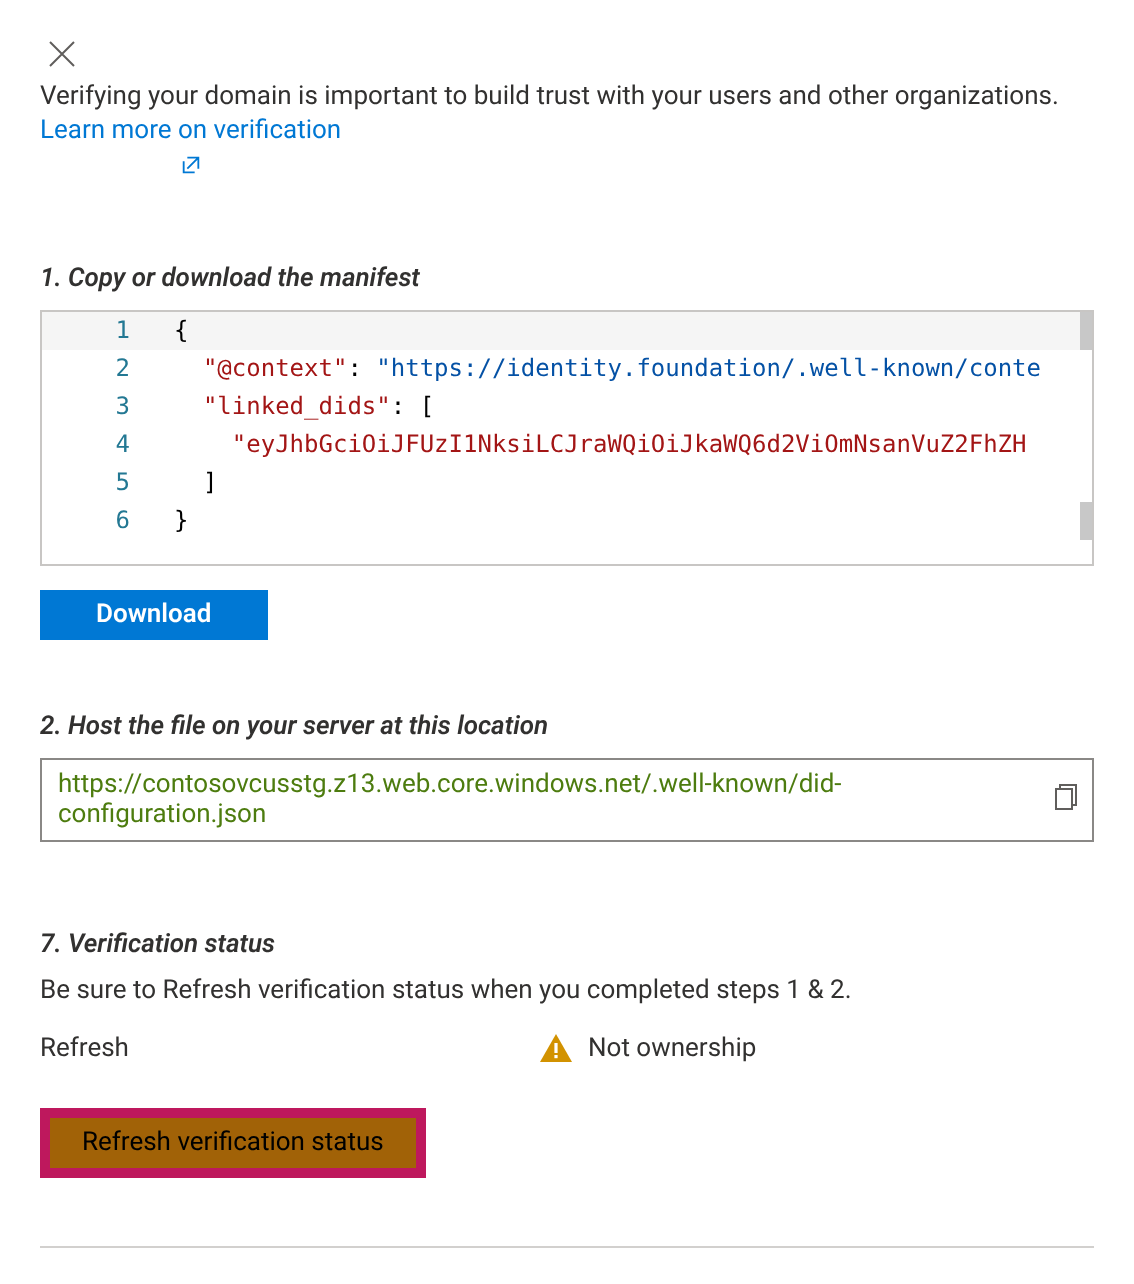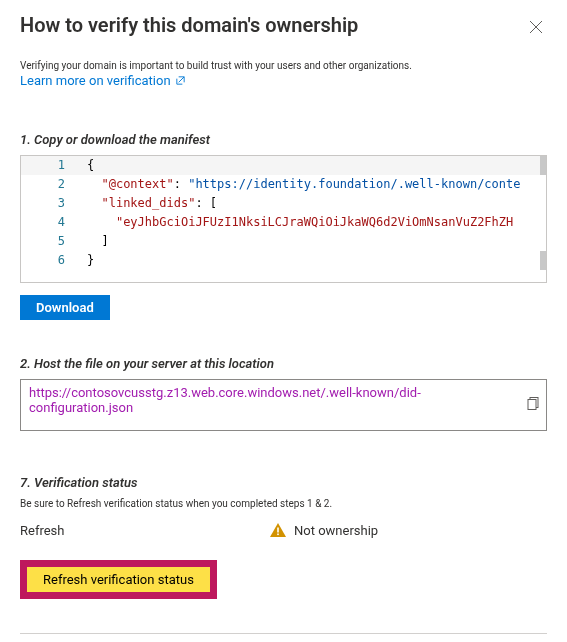--- a/index.html
+++ b/index.html
@@ -27,32 +27,33 @@
   }
   .close-btn {
     background: none;
     border: none;
     cursor: pointer;
     padding: 4px;
     color: #605e5c;
     margin-top: 4px;
   }
   .intro {
-    font-size: 10px;
+    font-size: 13px;
     margin: 0 0 2px 0;
     color: #323130;
   }
   .link {
     color: #0078d4;
     text-decoration: none;
     font-size: 13px;
     cursor: pointer;
     display: inline-flex;
     align-items: center;
     gap: 4px;
+    flex-direction: column;
   }
   .ext-icon { width: 11px; height: 11px; }
   .section-title {
     font-weight: 600;
     font-size: 13px;
     margin: 0 0 8px 0;
     font-style: italic;
   }
   .spacer-lg { height: 44px; }
   .spacer-sm { height: 12px; }
@@ -91,33 +92,33 @@
     width: 6px;
     height: 19px;
     background: #c8c8c8;
   }
 
   .primary-btn {
     background: #0078d4;
     color: #fff;
     border: none;
     font-size: 13px;
-    padding: 5px 16px;
+    padding: 5px 28px;
     cursor: pointer;
     font-family: inherit;
     font-weight: 600;
   }
 
   .url-field {
     border: 1px solid #8a8886;
     background: #ffffff;
-    padding: 5px 30px 15px 8px;
+    padding: 5px 30px 5px 8px;
     font-size: 13px;
     position: relative;
-    color: #a21caf;
+    color: #4d7c0f;
   }
   .copy-btn {
     position: absolute;
     right: 4px;
     top: 50%;
     transform: translateY(-50%);
     background: none;
     border: none;
     cursor: pointer;
     color: #605e5c;
@@ -135,42 +136,41 @@
   }
   .status-val {
     display: inline-flex;
     align-items: center;
     gap: 8px;
     font-size: 13px;
   }
   .warn-icon { color: #d29200; }
 
   .secondary-btn {
-    background: #fde047;
-    border: 7px solid #be185d;
+    background: #a16207;
+    border: 5px solid #be185d;
     padding: 5px 16px;
     font-size: 13px;
     cursor: pointer;
     font-family: inherit;
     font-weight: 400;
   }
 
   hr.rule {
     border: none;
     border-top: 1px solid #d2d0ce;
     margin: 34px 0 0 0;
   }
 </style>
 </head>
 <body>
 
 
 
 <div class="header-row">
-  <h1>How to verify this domain's ownership</h1>
   <button class="close-btn" aria-label="Close">
     <svg width="14" height="14" viewBox="0 0 14 14">
         <path d="M1 1 L13 13 M13 1 L1 13" stroke="currentColor" stroke-width="1" fill="none"></path>
       </svg>
   </button>
 </div>
 
 <p class="intro">Verifying your domain is important to build trust with your users and other organizations.</p>
 <a class="link">
   <span>Learn more on verification</span>

